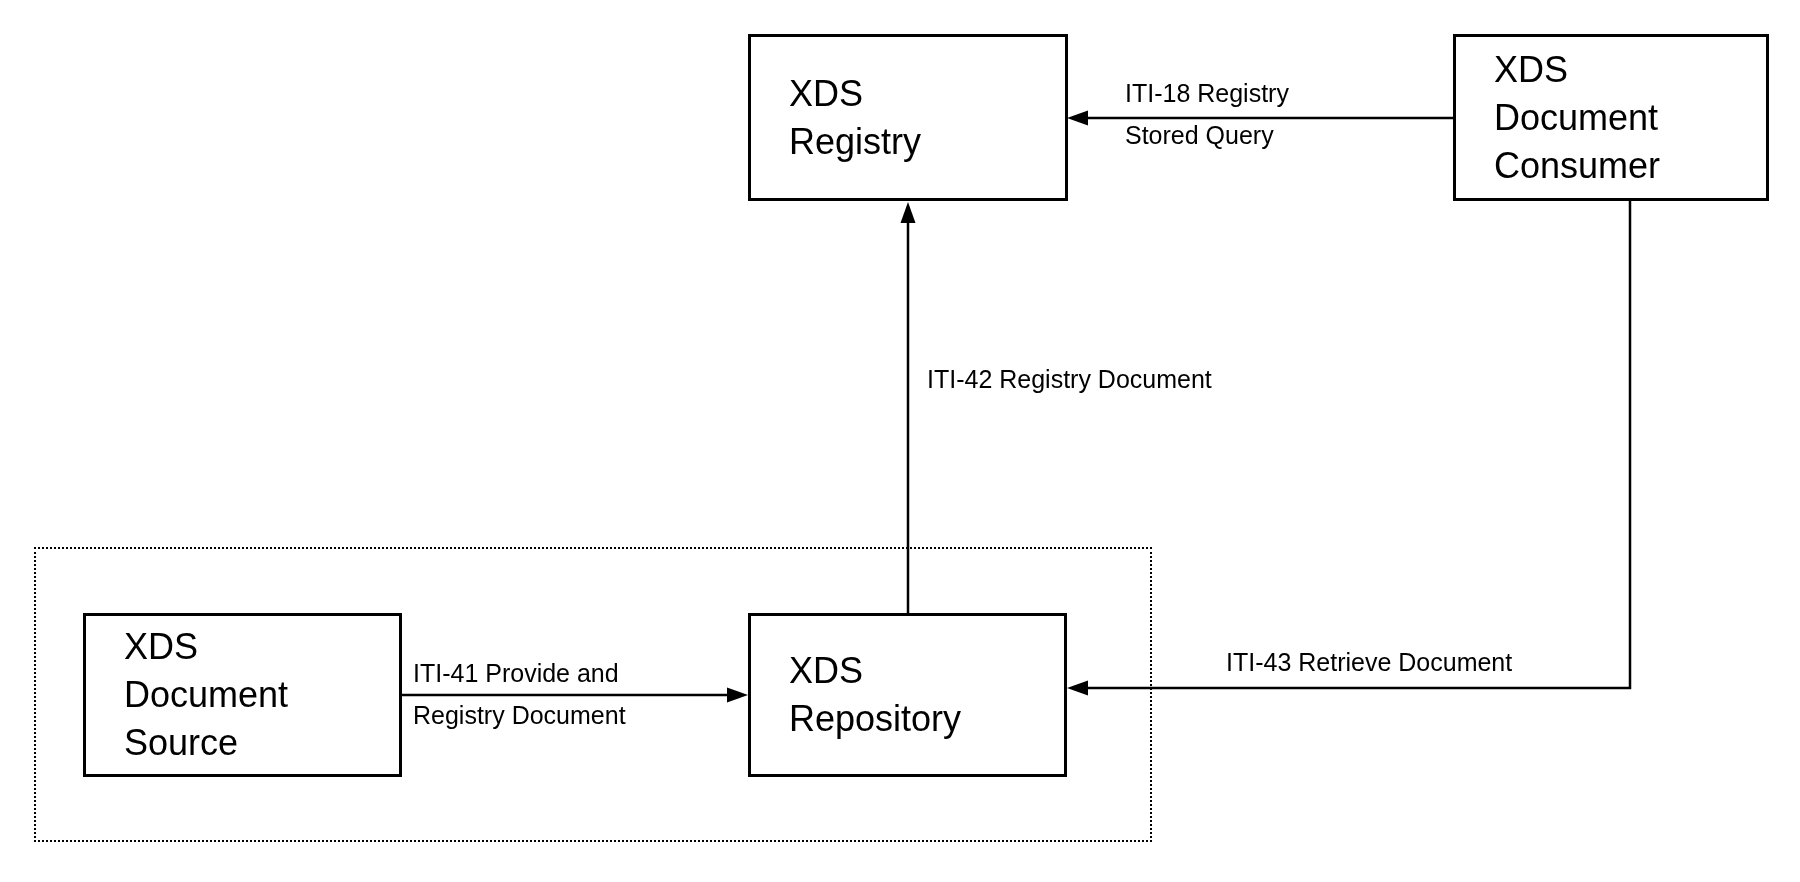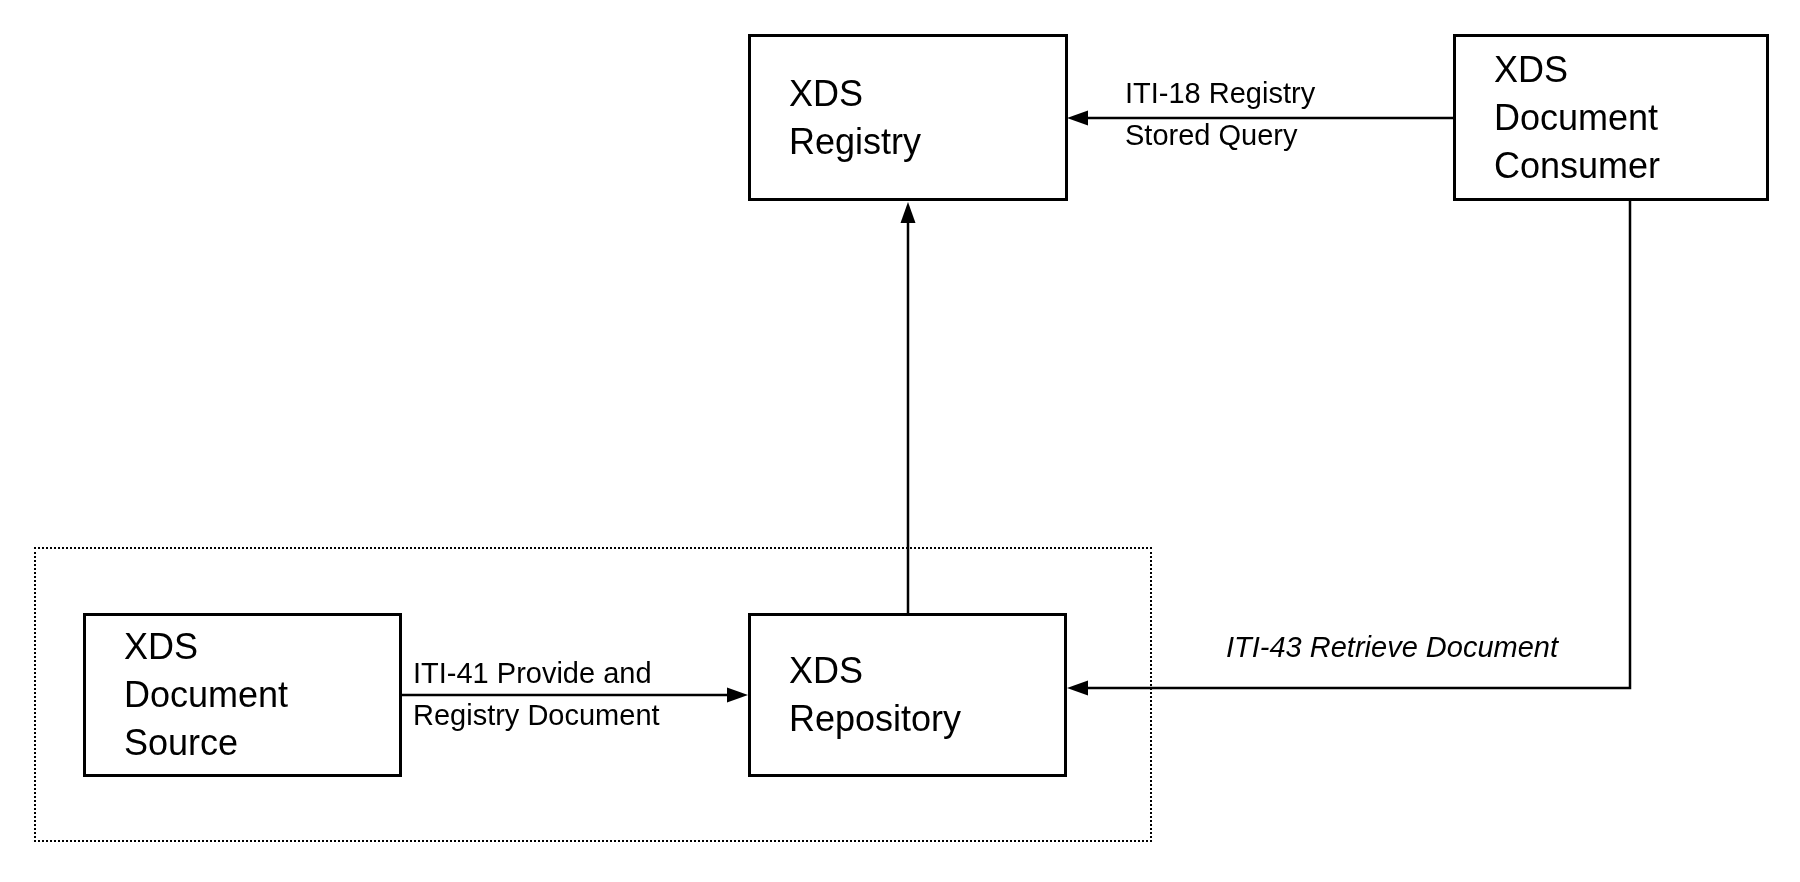--- a/index.html
+++ b/index.html
@@ -45,30 +45,30 @@
     position: absolute;
     left: 34px;
     top: 547px;
     width: 1114px;
     height: 291px;
     border: 2px dotted #000000;
     background: transparent;
   }
   .edge-label, .group-label {
     position: absolute;
-    font-size: 29px;
+    font-size: 25px;
     line-height: 42px;
     white-space: pre-line;
   }
   .group-label { line-height: 37px; }
   #label-group { left: 120px;  top: 447px; }
   #label-iti18 { left: 1125px; top: 72px;  }
   #label-iti42 { left: 927px;  top: 358px; }
   #label-iti41 { left: 413px;  top: 652px; }
-  #label-iti43 { left: 1226px; top: 626px; font-style: italic; }
+  #label-iti43 { left: 1226px; top: 641px; }
 </style>
 </head>
 <body>
 
 <div id="canvas">
 
   <div class="group-box"></div>
 
 
   <svg id="connector-layer" viewBox="0 0 1800 882" xmlns="http://www.w3.org/2000/svg">
@@ -104,19 +104,20 @@
   </div>
 
   <div class="node" id="node-repository">
     <div class="label">XDS
 Repository</div>
   </div>
 
   <div class="edge-label" id="label-iti18">ITI-18 Registry
 Stored Query</div>
 
+  <div class="edge-label" id="label-iti42">ITI-42 Registry Document</div>
 
   <div class="edge-label" id="label-iti41">ITI-41 Provide and
 Registry Document</div>
 
   <div class="edge-label" id="label-iti43">ITI-43 Retrieve Document</div>
 
 </div>
 
 </body></html>

